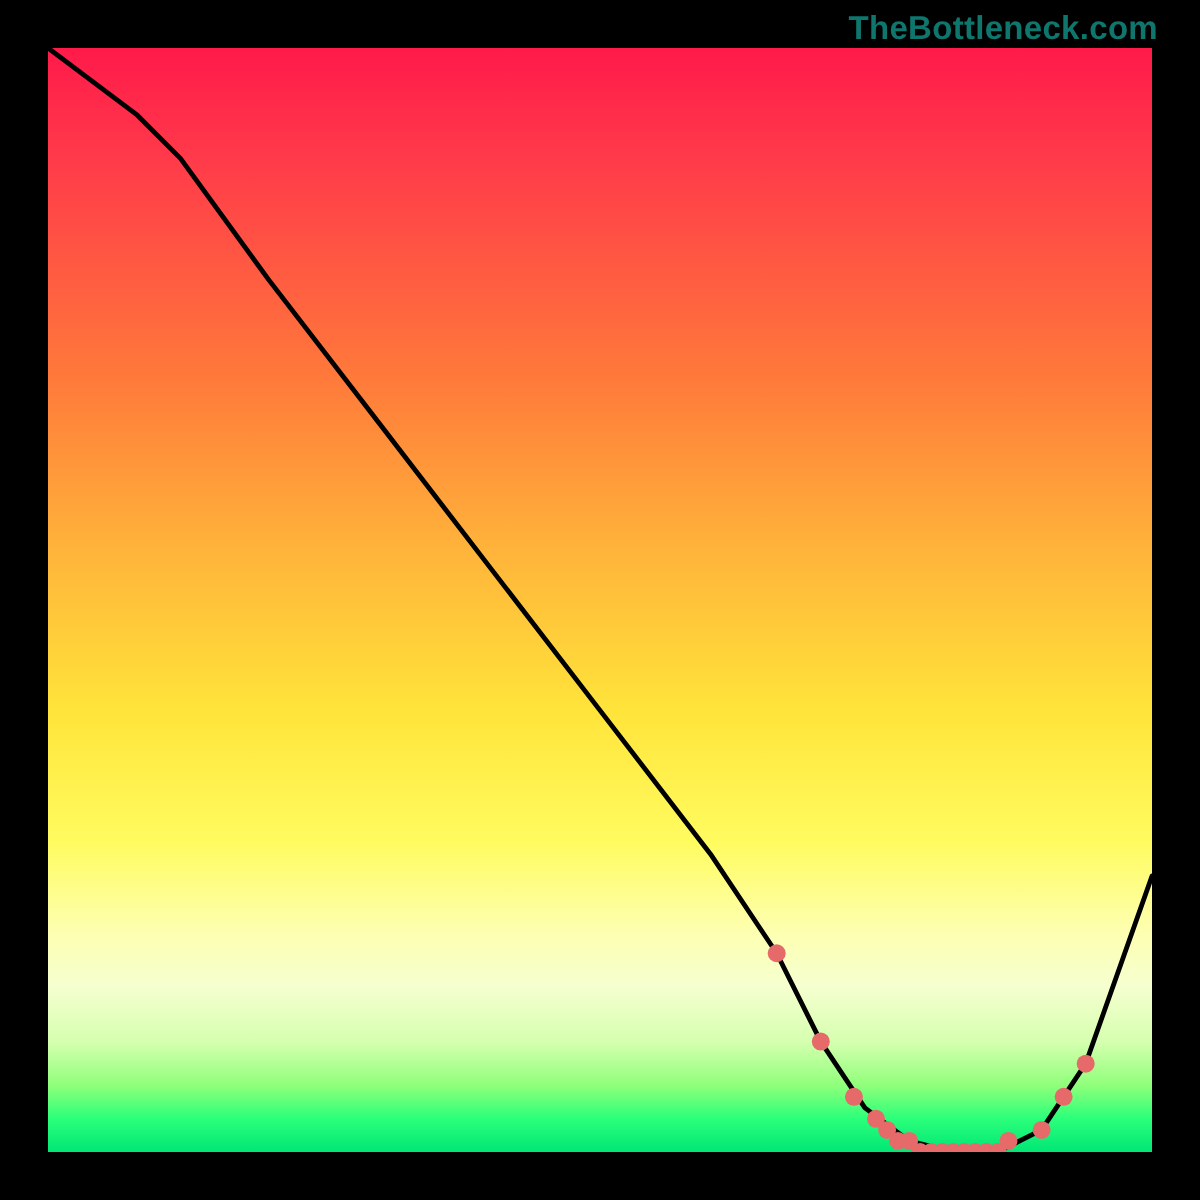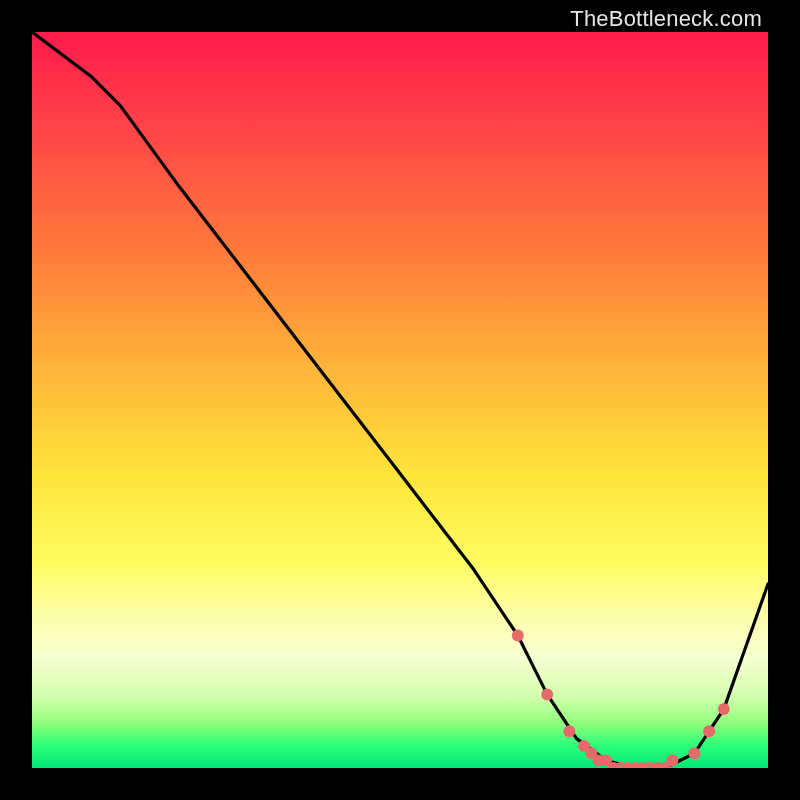--- a/index.html
+++ b/index.html
@@ -29,24 +29,24 @@
       #f6ffd0 85%,
       #d6ffb0 90%,
       #8fff7a 94%,
       #2bff7a 97%,
       #00e676 100%
     );
   }
   .attribution {
     position: absolute;
     top: 6px;
-    right: 38px;
-    color: #e5e5e5;
+    right: 28px;
+    color: #0f766e;
     font-size: 22px;
-    font-weight: 400;
+    font-weight: 700;
     letter-spacing: 0.2px;
   }
   svg.curve {
     position: absolute;
     left: 0;
     top: 0;
     width: 736px;
     height: 736px;
   }
 </style>

